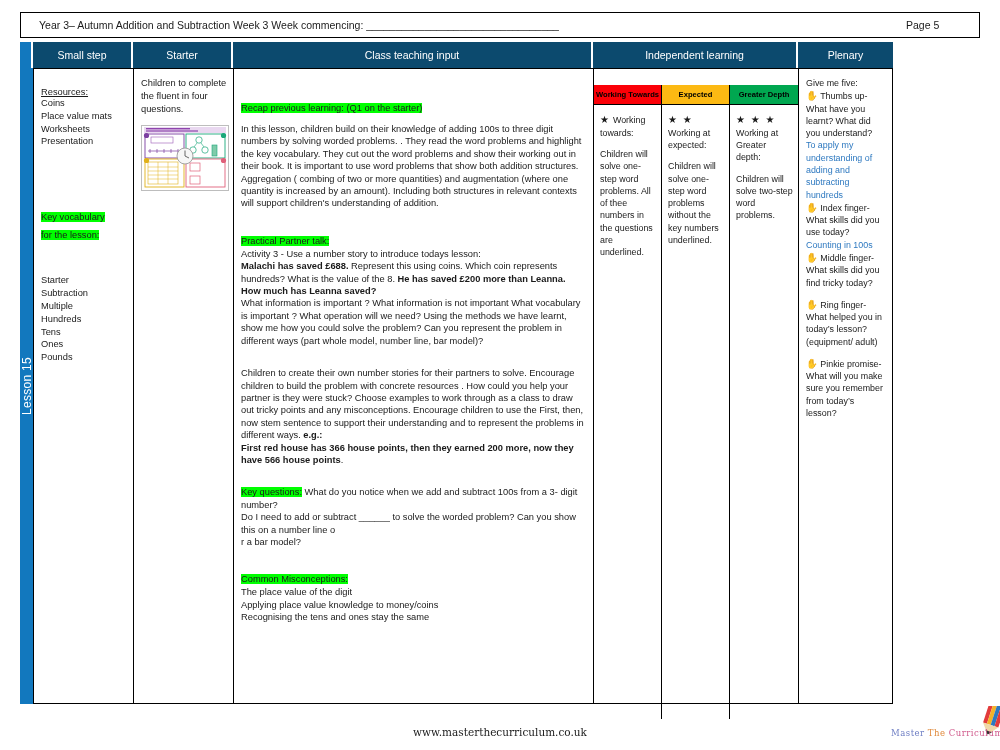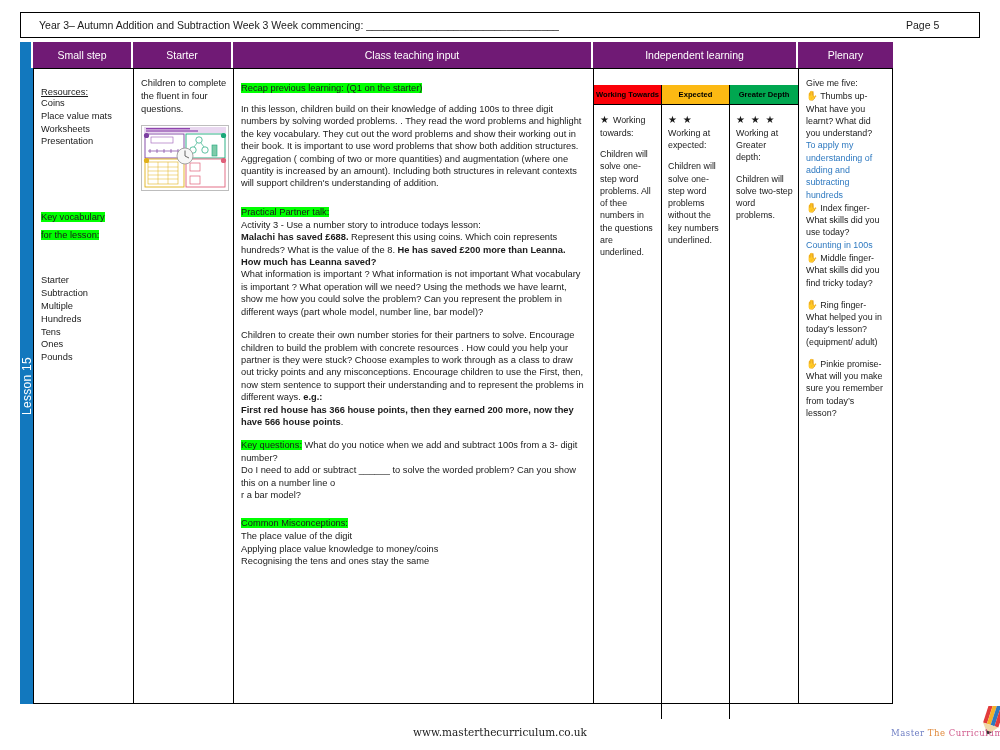--- a/index.html
+++ b/index.html
@@ -51,21 +51,21 @@
     top: 42px;
     width: 960px;
     height: 662px;
   }
   .header-row {
     display: flex;
     height: 26px;
     width: 100%;
   }
   .hcell {
-    background: #701a75;
+    background: #0c4a6e;
     color: #ffffff;
     font-size: 10.5px;
     display: flex;
     align-items: center;
     justify-content: center;
     border-right: 2px solid #ffffff;
     box-sizing: border-box;
   }
   .hcell.spine { background:#1278be; border-right: 2px solid #fff; }
   .col-spine  { width: 13px; }
@@ -133,21 +133,21 @@
     border: 1px solid #bdbdbd;
     background: #fcfcfc;
     position: relative;
     overflow: hidden;
   }
 
   
   .col-class-body { width: 360px; }
   .ct { font-size: 9.3px; line-height: 1.335; text-align: left; }
   .ct b { font-weight: bold; }
-  .blk { margin-bottom: 11px; }
+  .blk { margin-bottom: 11px; margin-top: 20px; }
 
   
   .col-indep-body { width: 205px; padding: 0; }
   .indep-wrap { display: flex; width: 100%; height: 100%; margin-top: 16px; }
   .indep-col {
     width: 68.33px;
     box-sizing: border-box;
     border-right: 1px solid #000;
     display: flex;
     flex-direction: column;

